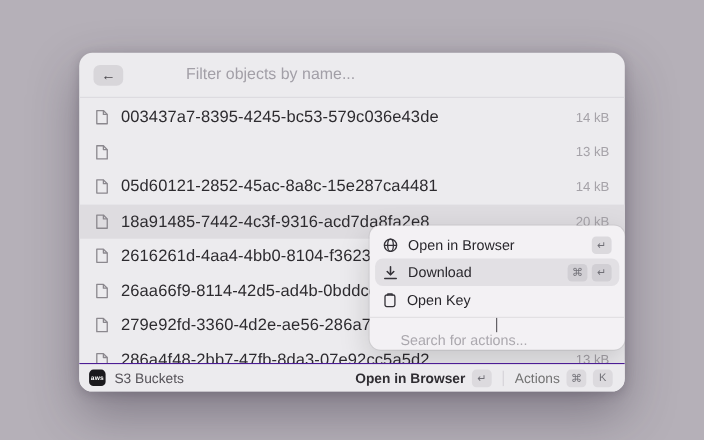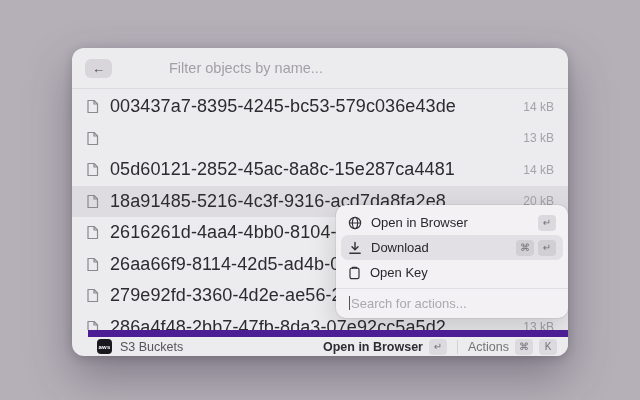--- a/index.html
+++ b/index.html
@@ -40,21 +40,21 @@
     position: absolute; top: 41px; left: 0; right: 0; bottom: 26px;
     overflow: hidden; padding-top: 2px;
   }
   .row {
     height: 31.5px; display: flex; align-items: center;
     padding: 0 14px; box-sizing: border-box;
   }
   .row.selected { background: var(--selected-row-bg, #dedce0); }
   .row .doc-icon { flex: 0 0 auto; margin-right: 11px; display: flex; }
   .row .obj-name {
-    font-size: 18px; font-weight: 500; color: #2d2b2f;
+    font-size: 15px; font-weight: 500; color: #2d2b2f;
     white-space: nowrap; letter-spacing: .1px; text-align: right;
   }
   .row .obj-size { margin-left: auto; font-size: 12px; color: #a5a2a8; }
   
   .menu {
     position: absolute; left: 264px; top: 157px; width: 232px; height: 113px;
     background: var(--menu-bg, #f3f1f4);
     border-radius: 10px; box-sizing: border-box;
     box-shadow: 0 0 0 1px rgba(0,0,0,.055), 0 10px 28px rgba(0,0,0,.16);
     padding: 5px 5px 0 5px;
@@ -69,32 +69,32 @@
   .menu-item .mi-keys { margin-left: auto; display: flex; gap: 4px; }
   .key-badge {
     min-width: 18px; height: 16px; padding: 0 3px; box-sizing: border-box;
     background: #dbd9dd; border-radius: 4px;
     display: flex; align-items: center; justify-content: center;
     font-size: 10px; color: #717077;
   }
   .menu-item.selected .key-badge { background: #d1cfd4; }
   .menu-sep { height: 1px; background: #e0dee2; margin: 3px -5px 0 -5px; }
   .menu-search {
-    height: 28px; display: flex; align-items: center; padding: 0 8px;
+    height: 28px; display: flex; align-items: center; padding: 0 8px; flex-direction: column;
   }
   .menu-search input {
     flex: 1; border: none; outline: none; background: transparent;
     font-family: inherit; font-size: 13px; color: #2a282c; padding: 0;
   }
   .menu-search input::placeholder { color: #aba8ae; opacity: 1; }
   .caret { width: 1px; height: 14px; background: #545257; margin-right: 1px; }
   
   .footer {
-    position: absolute; left: 16px; right: 0; bottom: 0; height: 26px;
-    border-top: 7px solid #4c1d95; box-sizing: border-box;
+    position: absolute; left: 0; right: 0; bottom: 0; height: 26px;
+    border-top: 1px solid #4c1d95; box-sizing: border-box;
     background: var(--window-bg, #ecebee);
     display: flex; align-items: center; padding: 0 9px;
   }
   .app-chip { display: flex; align-items: center; gap: 8px; }
   .aws-badge {
     width: 15px; height: 15px; background: #1a191d; border-radius: 4px;
     color: #fff; font-size: 6px; font-weight: bold;
     display: flex; align-items: center; justify-content: center;
     letter-spacing: .2px;
   }
@@ -152,21 +152,21 @@
       <span class="obj-size">14 kB</span>
     </div>
 
     <div class="row selected">
       <span class="doc-icon">
         <svg width="13" height="15" viewBox="0 0 13 15" fill="none" stroke="#8b888e" stroke-width="1.2" stroke-linejoin="round">
           <path d="M2 1.5 h6 l3.5 3.5 v8.5 h-9.5 z"></path>
           <path d="M8 1.5 v3.5 h3.5"></path>
         </svg>
       </span>
-      <span class="obj-name">18a91485-5216-4c3f-9316-acd7da8fa2e8</span>
+      <span class="obj-name">18a91485-7442-4c3f-9316-acd7da8fa2e8</span>
       <span class="obj-size">20 kB</span>
     </div>
 
     <div class="row">
       <span class="doc-icon">
         <svg width="13" height="15" viewBox="0 0 13 15" fill="none" stroke="#8b888e" stroke-width="1.2" stroke-linejoin="round">
           <path d="M2 1.5 h6 l3.5 3.5 v8.5 h-9.5 z"></path>
           <path d="M8 1.5 v3.5 h3.5"></path>
         </svg>
       </span>

